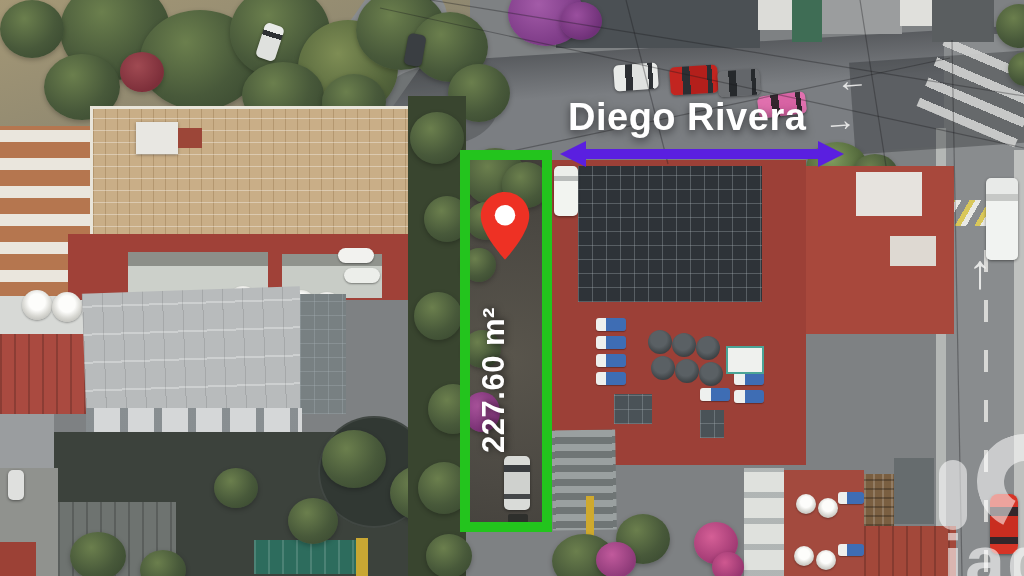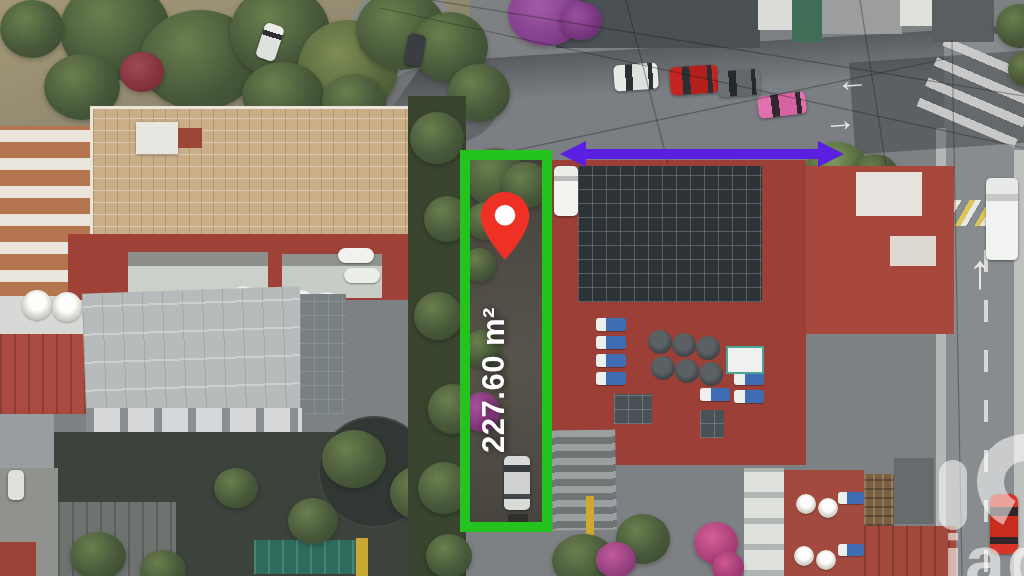--- a/index.html
+++ b/index.html
@@ -214,20 +214,22 @@
 
   <svg class="abs" style="left:477px;top:192px;" width="56" height="70" viewBox="0 0 24 30">
     <path d="M12 0C6.2 0 1.6 4.6 1.6 10.3 c0 7.6 10.4 18.7 10.4 18.7 s10.4-11.1 10.4-18.7 C22.4 4.6 17.8 0 12 0z" fill="#ee3124"></path>
     <circle cx="12" cy="10" r="4.4" fill="#ffffff"></circle>
   </svg>
 
   <div class="abs white-lbl" style="left:377px;top:359px;width:240px;height:42px;transform:rotate(-90deg);
               font-size:31px;text-align:center;letter-spacing:.5px;
               text-shadow:0 2px 7px rgba(0,0,0,.6);">227.60 m²</div>
 
+  <div class="abs white-lbl" style="left:568px;top:96px;font-size:38px;letter-spacing:.5px;
+              text-shadow:0 3px 8px rgba(0,0,0,.55);">Diego Rivera</div>
   <svg class="abs" style="left:558px;top:138px;" width="288" height="32" viewBox="0 0 288 32">
     <g fill="#5a1fe0">
       <polygon points="2,16 28,3 28,29"></polygon>
       <polygon points="286,16 260,3 260,29"></polygon>
       <rect x="26" y="11" width="236" height="10"></rect>
     </g>
   </svg>
 
   <div class="abs" style="left:935px;top:420px;width:170px;height:160px;">
     <div class="abs" style="left:4px;top:40px;width:28px;height:70px;border-radius:14px;background:rgba(255,255,255,.55);"></div>

